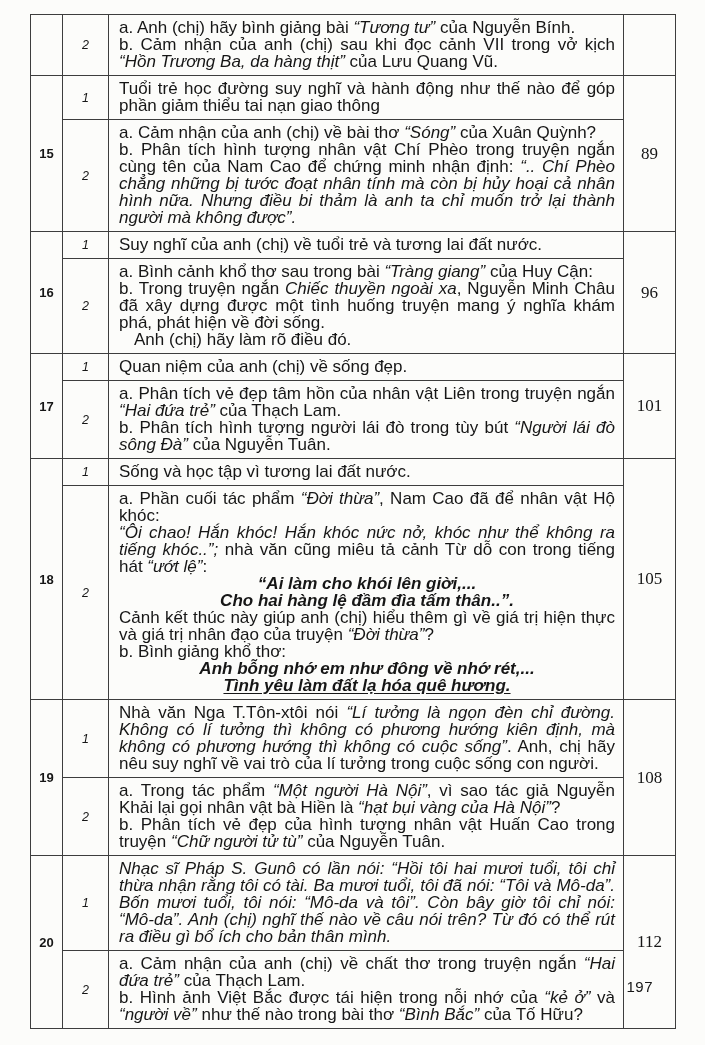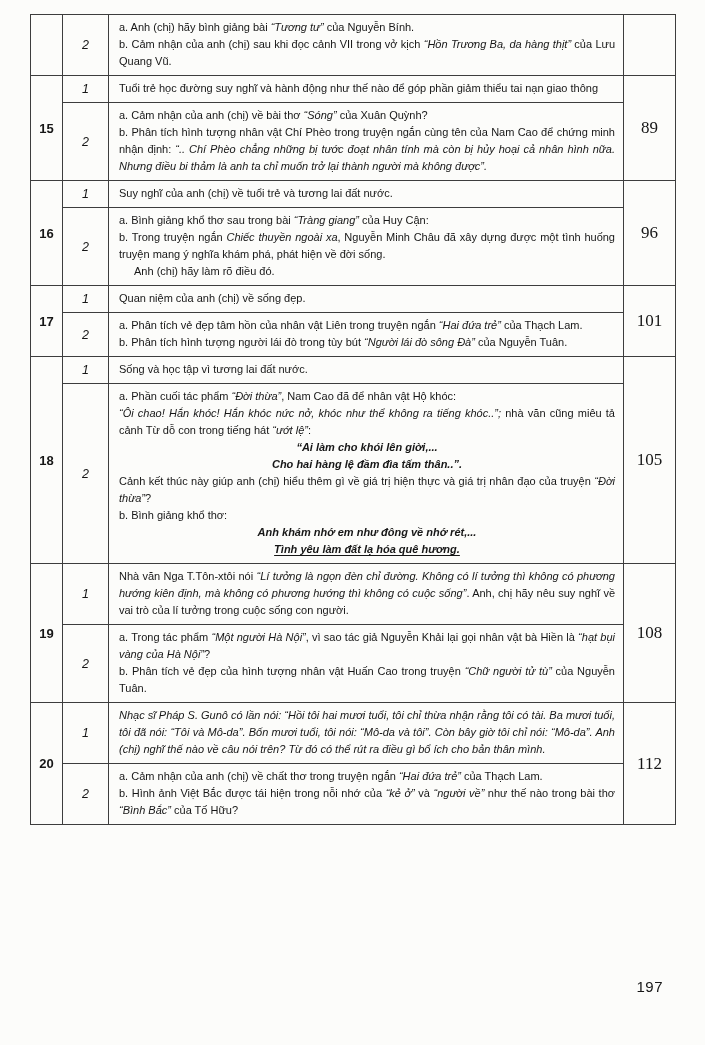--- a/index.html
+++ b/index.html
@@ -13,28 +13,28 @@
   }
   .sheet { position:absolute; inset:0; }
   table.toc {
     position:absolute; left:30px; top:14px; width:646px;
     border-collapse:collapse; table-layout:fixed;
   }
   td { border:1px solid #3d3d3d; vertical-align:middle; }
   td.col-num  { width:32px; text-align:center; font-weight:bold; font-size:13px; }
   td.col-sub  { width:46px; text-align:center; font-style:italic; font-size:12.5px; }
   td.col-page { width:52px; text-align:center; font-size:17px;font-family:Liberation Serif, serif; }
-  td.col-content { padding:4px 8px 5px 10px; font-size:11px; line-height:17px; }
+  td.col-content { padding:4px 8px 5px 10px; font-size:17px; line-height:17px; }
   .para { text-align:justify; }
   .para.center { text-align:center; font-style:italic;font-weight:bold; }
   .para.indent { padding-left:15px; }
   .para.underline { text-decoration:underline; text-underline-offset:2px; }
   .it { font-style:italic; }
   .footer-page {
-    position:absolute; right:42px; top:978px;
+    position:absolute; right:52px; top:978px;
     font-size:15px; letter-spacing:0.5px;
   }
 </style>
 </head>
 <body>
 
 <div class="sheet">
   <table class="toc">
     <tbody>
         <tr>
@@ -65,21 +65,21 @@
           <td class="col-num" rowspan="2">16</td>
           <td class="col-sub">1</td>
           <td class="col-content">
             <div class="para"><span>Suy nghĩ của anh (chị) về tuổi trẻ và tương lai đất nước.</span></div>
           </td>
           <td class="col-page" rowspan="2">96</td>
         </tr>
         <tr>
           <td class="col-sub">2</td>
           <td class="col-content">
-            <div class="para"><span>a. Bình giảng khổ thơ sau trong bài </span><span class="it">“Tràng giang”</span><span> của Huy Cận:</span></div>
+            <div class="para"><span>a. Bình cảnh khổ thơ sau trong bài </span><span class="it">“Tràng giang”</span><span> của Huy Cận:</span></div>
             <div class="para"><span>b. Trong truyện ngắn </span><span class="it">Chiếc thuyền ngoài xa</span><span>, Nguyễn Minh Châu đã xây dựng được một tình huống truyện mang ý nghĩa khám phá, phát hiện về đời sống.</span></div>
             <div class="para indent"><span>Anh (chị) hãy làm rõ điều đó.</span></div>
           </td>
         </tr>
         <tr>
           <td class="col-num" rowspan="2">17</td>
           <td class="col-sub">1</td>
           <td class="col-content">
             <div class="para"><span>Quan niệm của anh (chị) về sống đẹp.</span></div>
           </td>
@@ -102,21 +102,21 @@
         </tr>
         <tr>
           <td class="col-sub">2</td>
           <td class="col-content">
             <div class="para"><span>a. Phần cuối tác phẩm </span><span class="it">“Đời thừa”</span><span>, Nam Cao đã để nhân vật Hộ khóc:</span></div>
             <div class="para"><span class="it">“Ôi chao! Hắn khóc! Hắn khóc nức nở, khóc như thể không ra tiếng khóc..”;</span><span> nhà văn cũng miêu tả cảnh Từ dỗ con trong tiếng hát </span><span class="it">“ướt lệ”</span><span>:</span></div>
             <div class="para center"><span class="it">“Ai làm cho khói lên giời,...</span></div>
             <div class="para center"><span class="it">Cho hai hàng lệ đầm đìa tấm thân..”.</span></div>
             <div class="para"><span>Cảnh kết thúc này giúp anh (chị) hiểu thêm gì về giá trị hiện thực và giá trị nhân đạo của truyện </span><span class="it">“Đời thừa”</span><span>?</span></div>
             <div class="para"><span>b. Bình giảng khổ thơ:</span></div>
-            <div class="para center"><span class="it">Anh khám nhớ em như đông về nhớ rét,...</span></div>
+            <div class="para center"><span class="it">Anh bỗng nhớ em như đông về nhớ rét,...</span></div>
             <div class="para center underline"><span class="it">Tình yêu làm đất lạ hóa quê hương.</span></div>
           </td>
         </tr>
         <tr>
           <td class="col-num" rowspan="2">19</td>
           <td class="col-sub">1</td>
           <td class="col-content">
             <div class="para"><span>Nhà văn Nga T.Tôn-xtôi nói </span><span class="it">“Lí tưởng là ngọn đèn chỉ đường. Không có lí tưởng thì không có phương hướng kiên định, mà không có phương hướng thì không có cuộc sống”</span><span>. Anh, chị hãy nêu suy nghĩ về vai trò của lí tưởng trong cuộc sống con người.</span></div>
           </td>
           <td class="col-page" rowspan="2">108</td>

